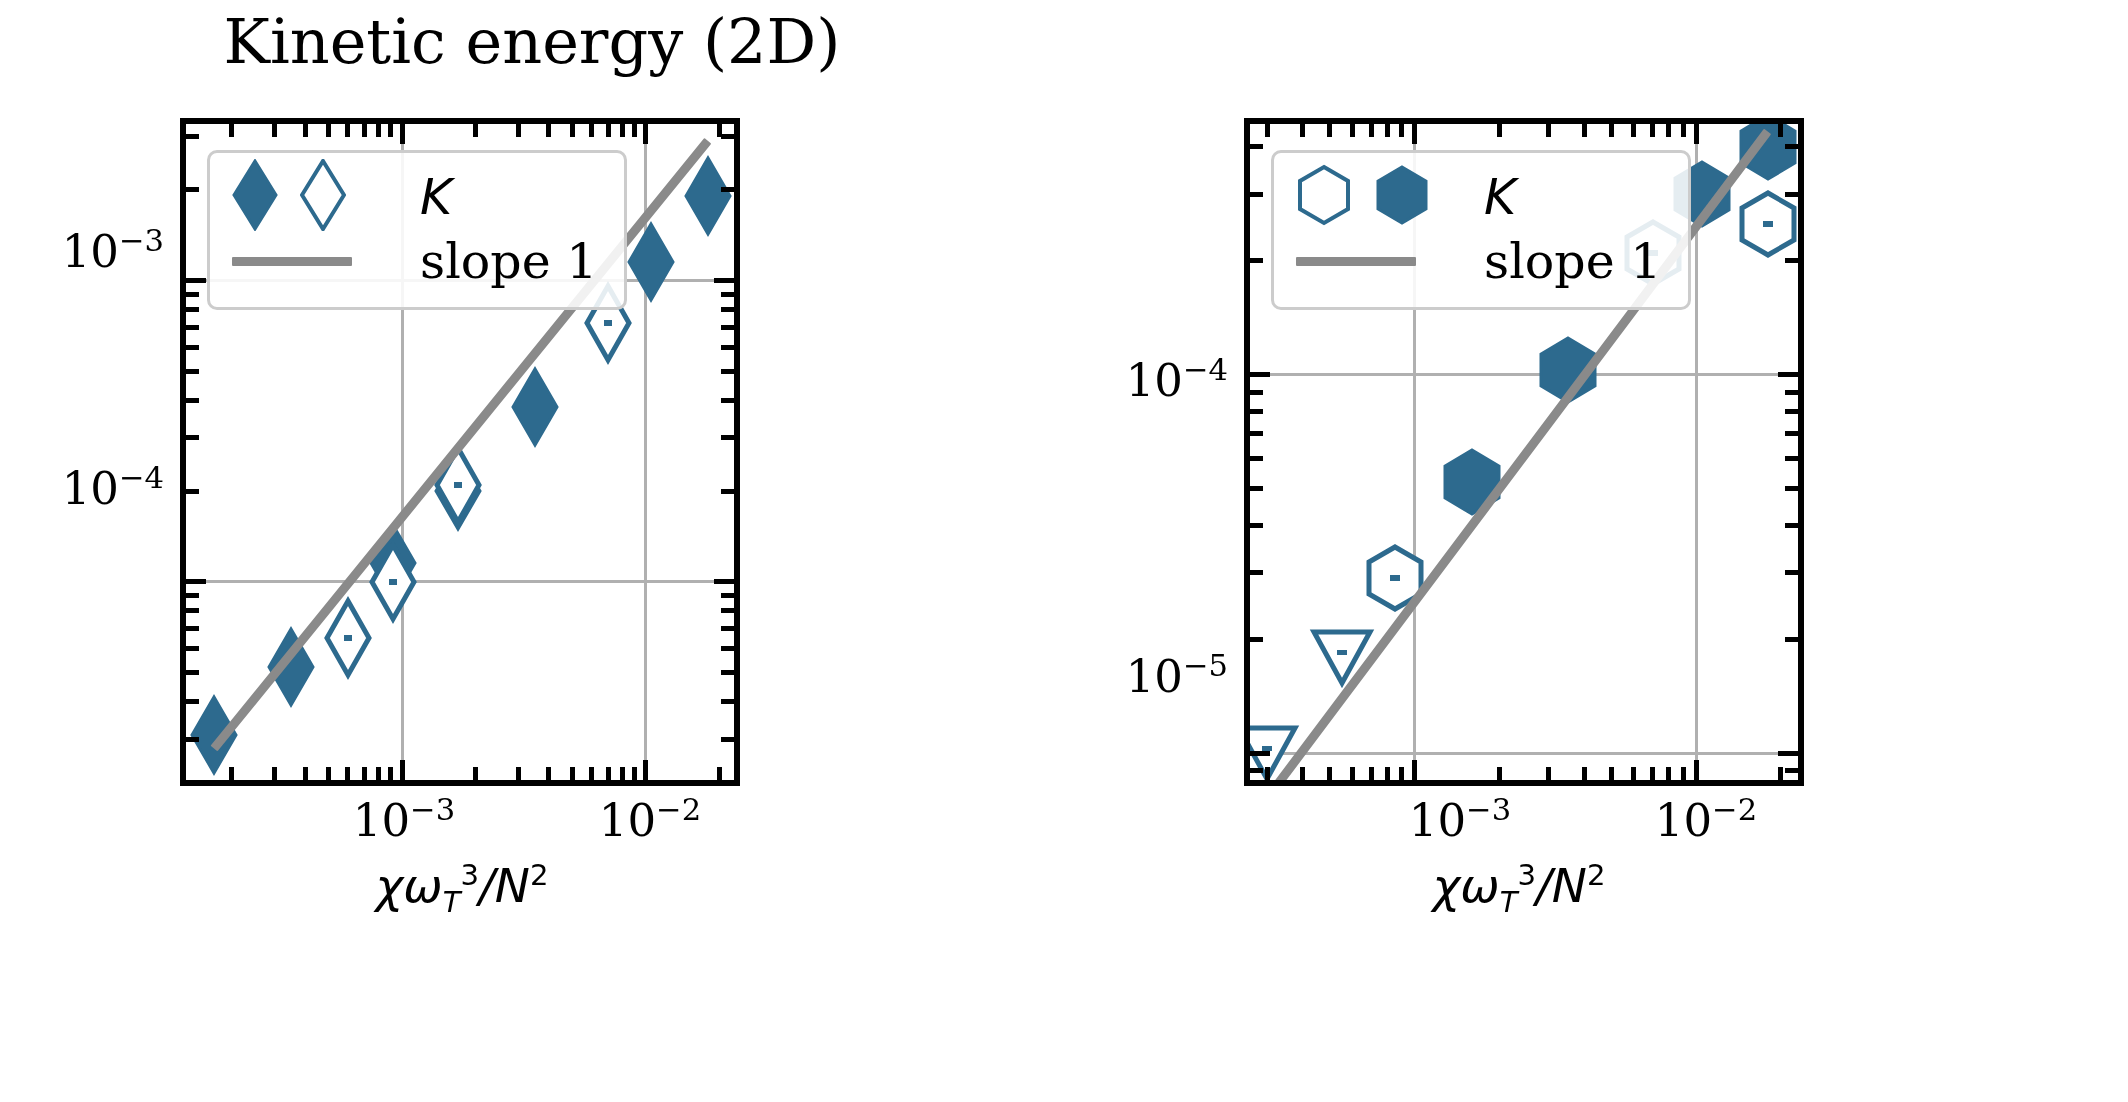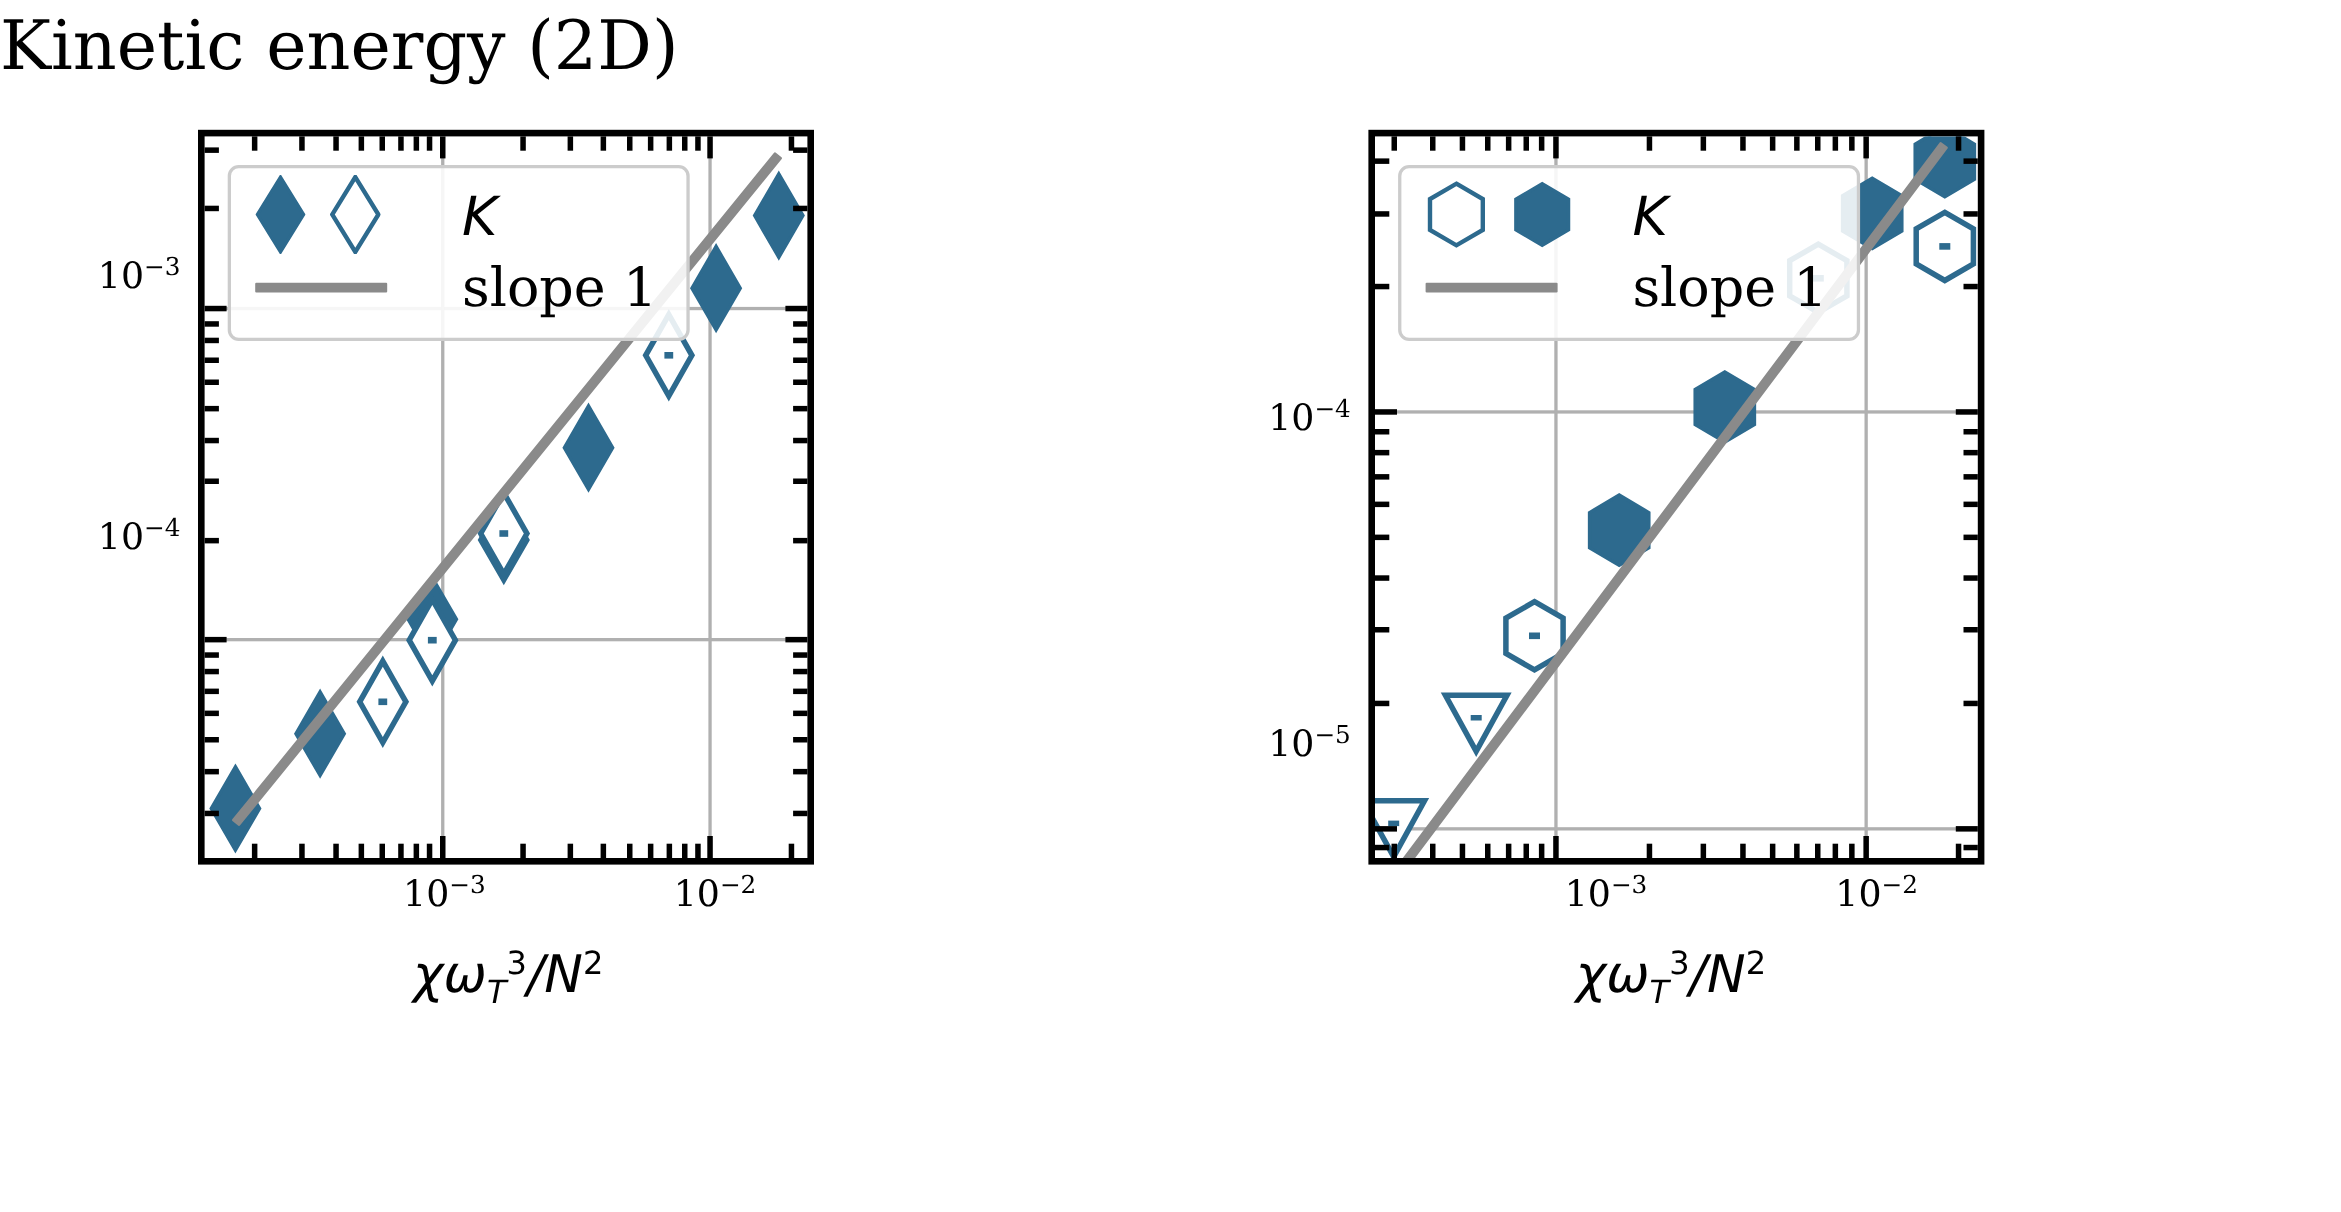--- a/index.html
+++ b/index.html
@@ -26,20 +26,21 @@
     height: 1102px;
   }
   .panel-left  { left: 0; }
   .panel-right { left: 1064px; }
 
   .panel-title {
     position: absolute;
     top: 8px;
     left: 0;
     width: 1064px;
+    text-align: center;
     font-family: "DejaVu Serif", "Liberation Serif", serif;
     font-size: 62px;
     line-height: 1.1;
     color: #000000;
     white-space: nowrap;
   }
 
   
   .axes {
     position: absolute;
@@ -73,21 +74,21 @@
   .tick.x-minor-top { top: 0; width: 5px; height: 13px; }
   .tick.y-major { left: 0; height: 5px; width: 20px; }
   .tick.y-minor { left: 0; height: 5px; width: 13px; }
   .tick.y-major-right { right: 0; height: 5px; width: 20px; }
   .tick.y-minor-right { right: 0; height: 5px; width: 13px; }
 
   
   .ticklabel {
     position: absolute;
     font-family: "DejaVu Serif", "Liberation Serif", serif;
-    font-size: 33px;
+    font-size: 45px;
     color: #000000;
     white-space: nowrap;
   }
   .ticklabel sup { font-size: 0.68em; vertical-align: super; }
   .ticklabel.x { transform: translateX(-50%); }
   .ticklabel.y { transform: translateY(-50%); text-align: right; }
 
   
   .axis-label {
     position: absolute;

